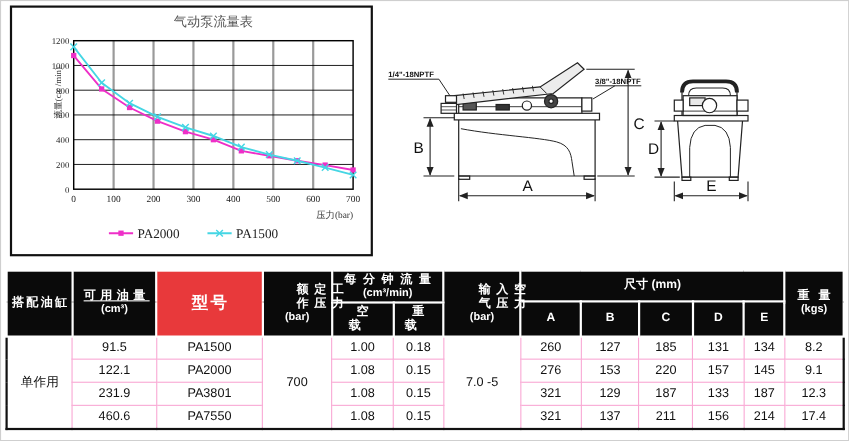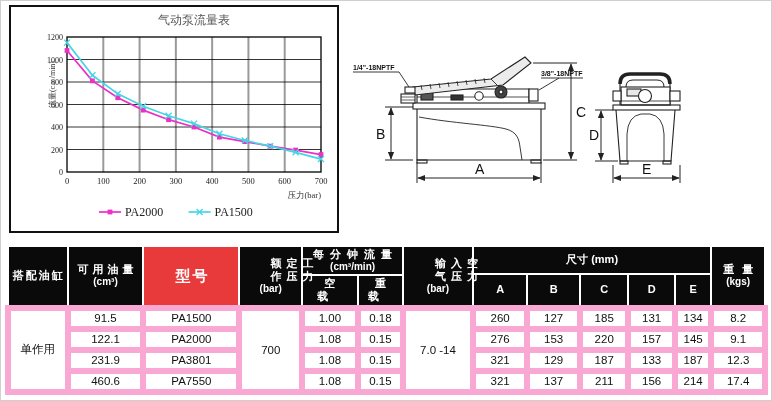--- a/index.html
+++ b/index.html
@@ -17,27 +17,27 @@
 
   
   .table-wrap{position:absolute;left:4px;top:244px;width:764px;}
   table.spec{border-collapse:collapse;table-layout:fixed;width:763px;
              font-family:"Liberation Sans",sans-serif;}
   table.spec th{background:#0a0a0a;color:#fff;font-weight:bold;font-size:11px;
                 border:2px solid #fff;text-align:center;vertical-align:middle;
                 padding:1px 0;line-height:1.2;}
   table.spec th.red{background:#e8393b;font-size:15px;letter-spacing:2px;padding-left:2px;font-family:Liberation Serif, serif;}
   table.spec td{background:#fff;color:#111;font-size:11.5px;text-align:center;
-                vertical-align:middle;border:6px solid #f9a8d4;padding:0;margin-top:26px;}
+                vertical-align:middle;border:1px solid #f9a8d4;padding:0;margin-top:26px;}
   table.spec{border:2px solid #111;}
   .unit{display:block;font-size:10px;font-weight:bold;letter-spacing:0;}
   .wrap6{display:inline-block;width:56px;word-break:break-all;text-align:right;}
   .wrap6b{display:inline-block;width:62px;word-break:break-all;}
   .ls2{letter-spacing:2px;padding-left:2px;}
-  .ls4{letter-spacing:4px;padding-left:4px;}
+  .ls4{letter-spacing:4px;padding-left:4px;text-decoration:underline;}
   .ls5{letter-spacing:5px;padding-left:23px;}
   .ls6{letter-spacing:6px;padding-left:6px;}
   .ls8{letter-spacing:8px;padding-left:8px;}
   .ls14{letter-spacing:14px;padding-left:14px;text-align:right;}
   tr.hr1 th{height:24px;}
   tr.hr2 th{height:16px;}
   tr.hr3 th{height:18px;}
   tbody tr{height:21px;}
 </style>
 </head>
@@ -257,21 +257,21 @@
         </tr>
       </thead>
       <tbody>
         <tr>
           <td rowspan="4">单作用</td>
           <td>91.5</td>
           <td>PA1500</td>
           <td rowspan="4">700</td>
           <td>1.00</td>
           <td>0.18</td>
-          <td rowspan="4">7.0 -14</td>
+          <td rowspan="4">7.0 -5</td>
           <td>260</td>
           <td>127</td>
           <td>185</td>
           <td>131</td>
           <td>134</td>
           <td>8.2</td>
         </tr>
         <tr>
           <td>122.1</td>
           <td>PA2000</td>

